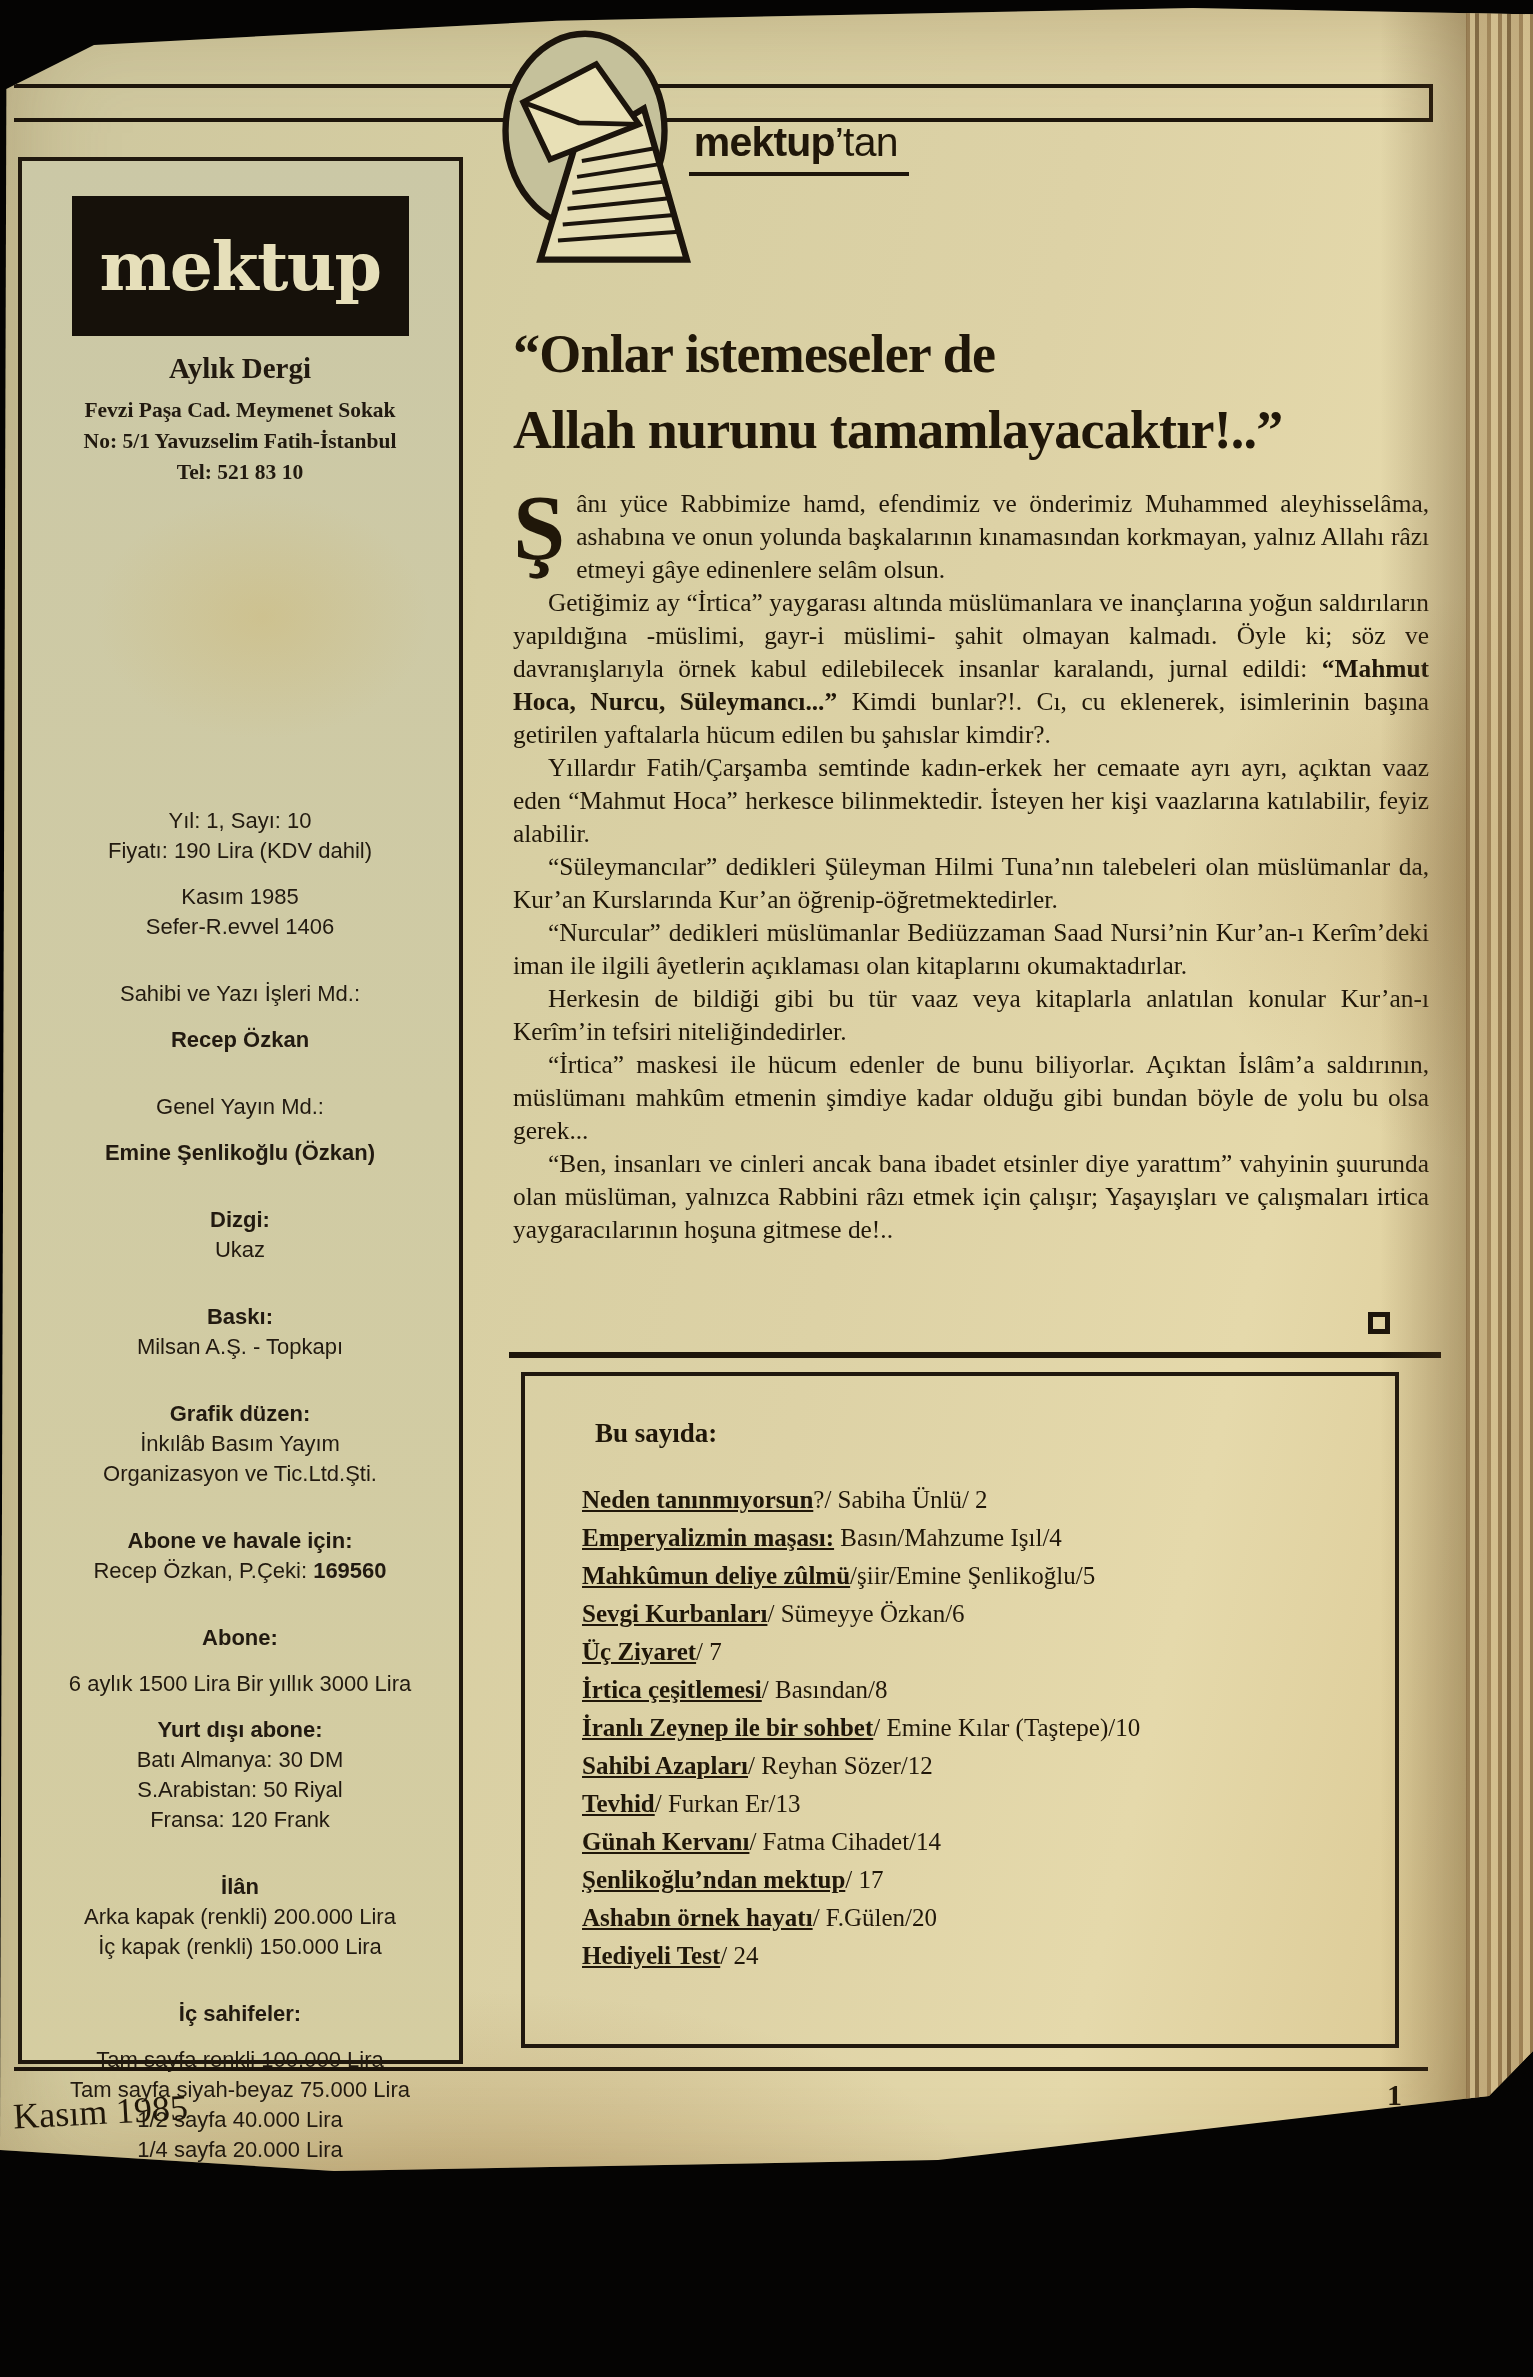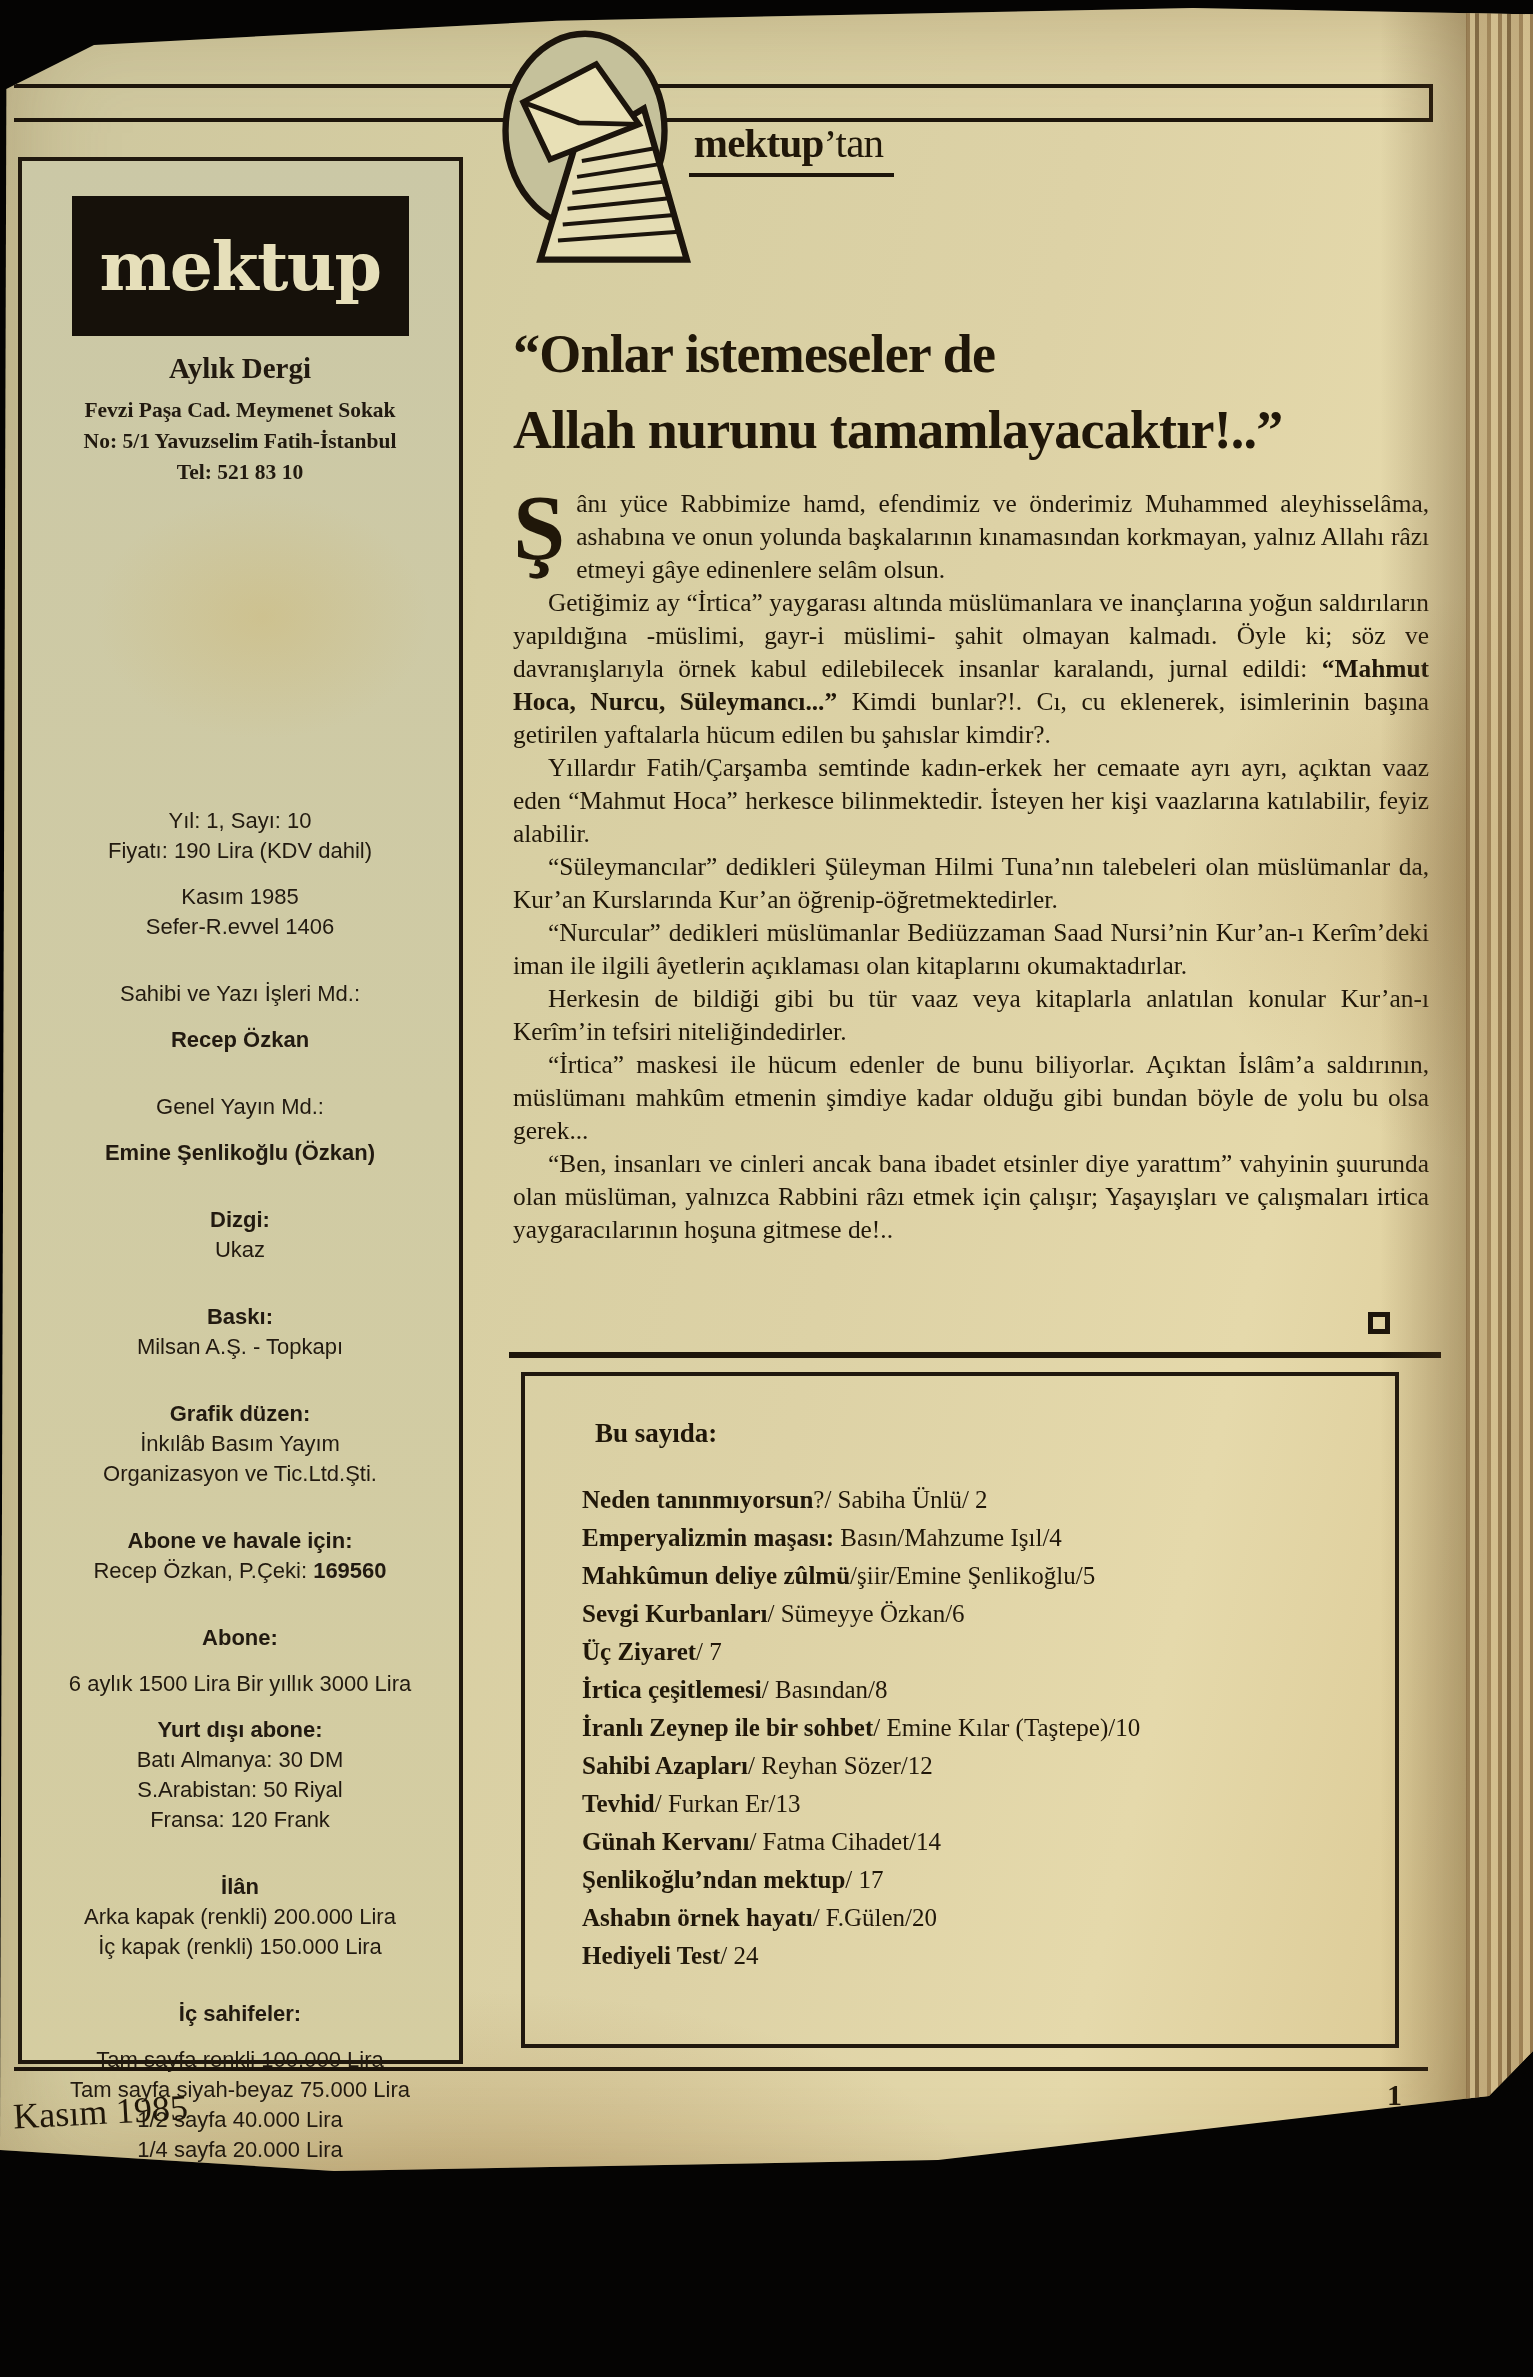--- a/index.html
+++ b/index.html
@@ -41,41 +41,41 @@
   .m-line{font-size:22px;line-height:30px;}
   .m-bold{font-weight:700;font-size:22px;line-height:30px;}
   .gap-lg{margin-top:318px;}
   .gap{margin-top:37px;}
   .gap-sm{margin-top:16px;}
 
   
   .logo-svg{position:absolute;left:499px;top:29px;width:242px;height:256px;}
 
   .section-logo{position:absolute;left:689px;top:119px;
-    font-family:Liberation Serif, serif;font-weight:700;font-size:41px;letter-spacing:-0.8px;
+    font-family:Liberation Sans, sans-serif;font-weight:700;font-size:41px;letter-spacing:-0.8px;
     border-bottom:4px solid #1d150b;padding:0 11px 6.4px 4.8px;}
   .section-logo .suffix{font-weight:400;}
 
   .title{position:absolute;left:513px;top:316px;width:938px;margin:0;
     font-weight:700;font-size:54px;line-height:76px;letter-spacing:-0.8px;}
   .title span{display:block;}
 
   .body-col{position:absolute;left:513px;top:487px;width:916px;
     font-size:25.4px;line-height:33px;text-align:justify;}
   .body-col p{margin:0;}
   .body-col p.ind{text-indent:35px;}
   .dropcap{float:left;font-size:94px;line-height:70px;font-weight:600;padding:4.8px 11px 0 0;}
 
   .endmark{position:absolute;left:1368px;top:1312px;width:22px;height:22px;border:5.6px solid #1d150b;}
   .toc-rule{position:absolute;left:509px;top:1352px;width:932px;height:5.6px;background:#1d150b;}
   .toc{position:absolute;left:521px;top:1372px;width:878px;height:676px;border:4px solid #20180e;
     padding:29px 0 0 57px;}
   .toc h2{margin:13px;font-size:27px;font-weight:700;}
   .toc ul{list-style:none;margin:32px 0 0 0;padding:0;font-size:25px;line-height:38px;}
-  .toc b{font-weight:700;}
+  .toc b{font-weight:700;text-decoration:underline;}
   .footer-rule{position:absolute;left:14.3px;top:2067px;width:1414px;height:4px;background:#1d150b;}
   .footer-date{position:absolute;left:12.7px;top:2091px;font-size:36px;transform:rotate(-3deg);}
   .footer-page{position:absolute;left:1387px;top:2078px;font-size:30px;font-weight:700;}
 </style>
 </head>
 <body>
 
 <div class="page">
 
   <div class="rule rule-top-1"></div>

